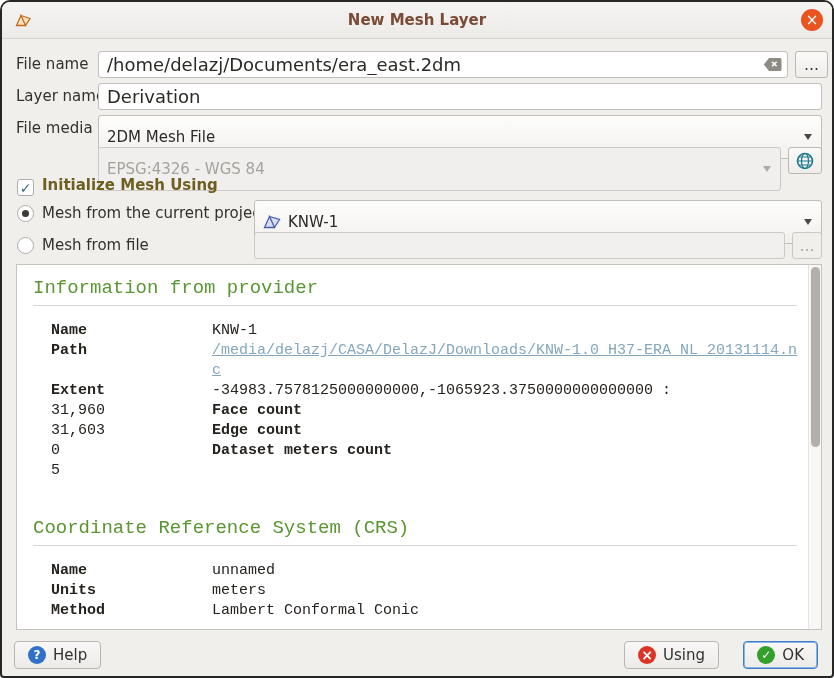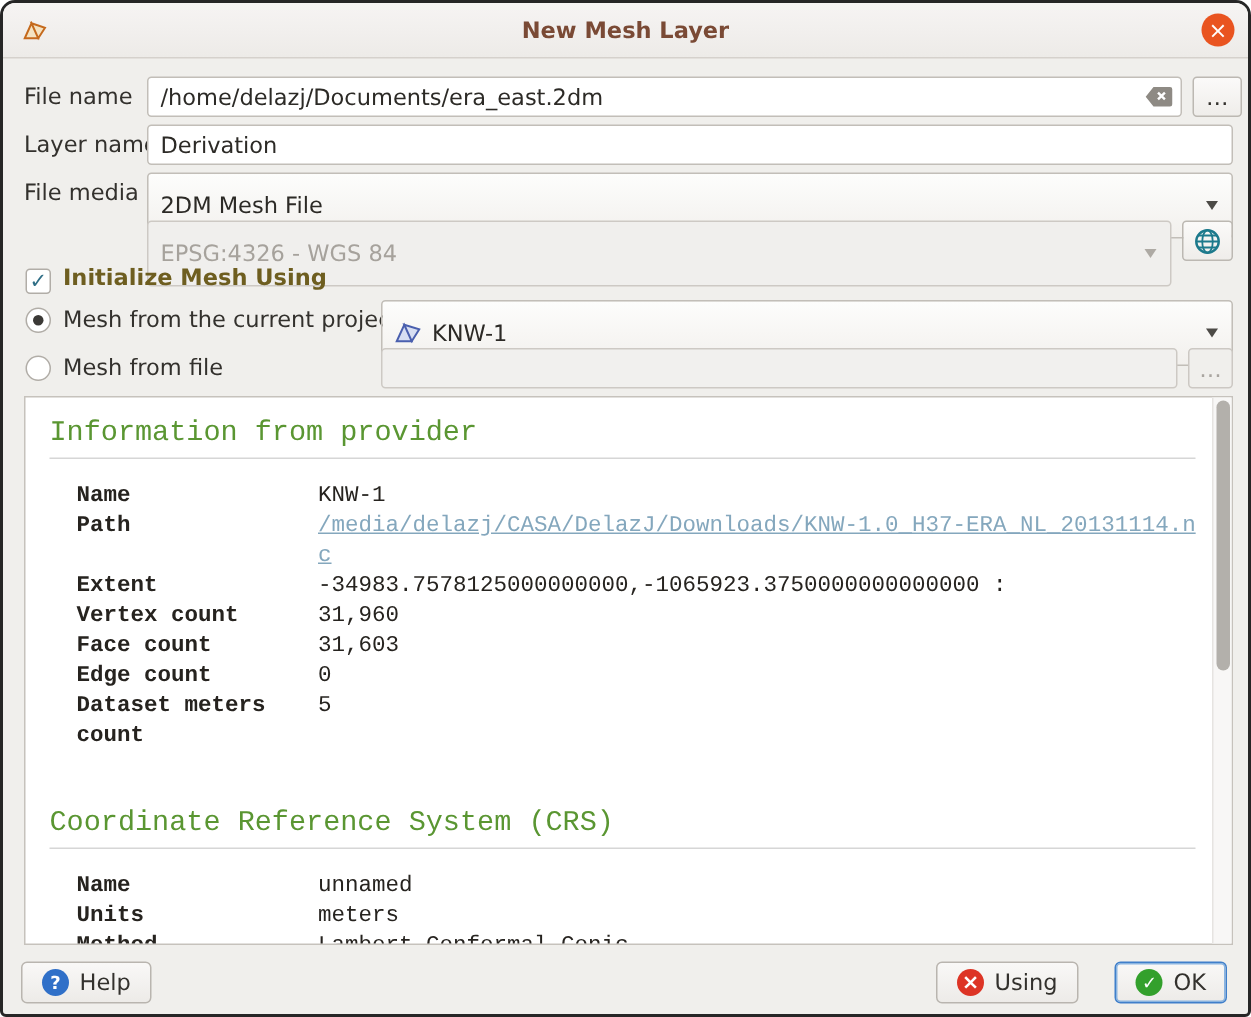--- a/index.html
+++ b/index.html
@@ -37,21 +37,21 @@
   
   .lbl {
     position: absolute; left: 14px; height: 27px; line-height: 27px;
     font-size: 15px; color: #33312d;
   }
   .text-wrap { position: absolute; height: 27px; }
   .text-wrap input {
     width: 100%; height: 27px;
     border: 1px solid #c2beb8; border-radius: 3px;
     background: #ffffff; padding: 0 28px 0 8px;
-    font-family: inherit; font-size: 15px; color: #2c2a26; outline: none;
+    font-family: inherit; font-size: 18px; color: #2c2a26; outline: none;
   }
   .text-wrap input.no-clear { padding-right: 8px; }
   .text-wrap input:disabled { background: #f1f0ee; border-color: #cdc9c4; }
   .clear-icon { position: absolute; right: 6px; top: 6px; }
   .btn-small {
     position: absolute; height: 27px;
     background: linear-gradient(#fbfaf9, #efedea);
     border: 1px solid #bcb8b2; border-radius: 3px;
     font-size: 15px; color: #33312d;
     display: flex; align-items: center; justify-content: center;
@@ -237,21 +237,20 @@
         <div class="v">KNW-1</div>
 
         <div class="k">Path</div>
         <div class="v link">/media/delazj/CASA/DelazJ/Downloads/KNW-1.0_H37-ERA_NL_20131114.nc</div>
 
         <div class="k">Extent</div>
         <div class="v">
           <div>-34983.7578125000000000,-1065923.3750000000000000 :</div>
         </div>
 
-        <div class="k">Vertex count</div>
         <div class="v">31,960</div>
 
         <div class="k">Face count</div>
         <div class="v">31,603</div>
 
         <div class="k">Edge count</div>
         <div class="v">0</div>
 
         <div class="k">Dataset meters count</div>
         <div class="v">5</div>

